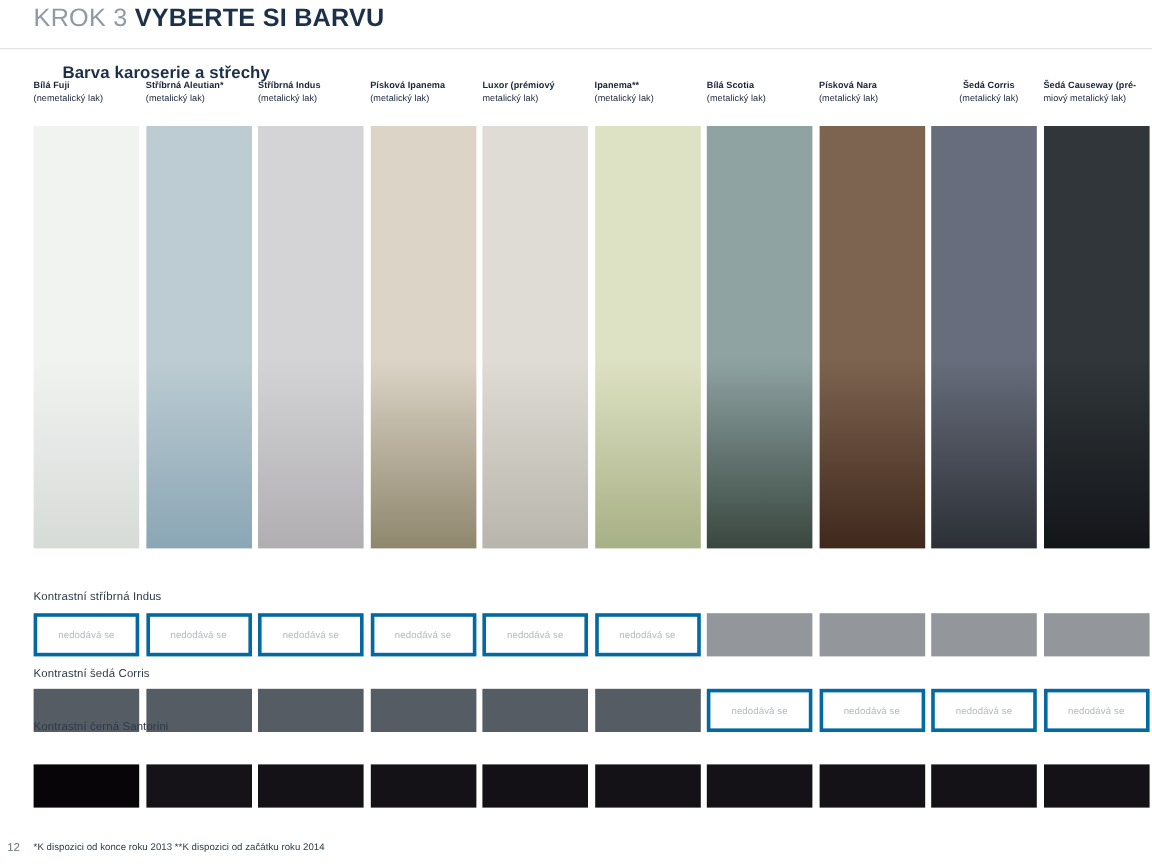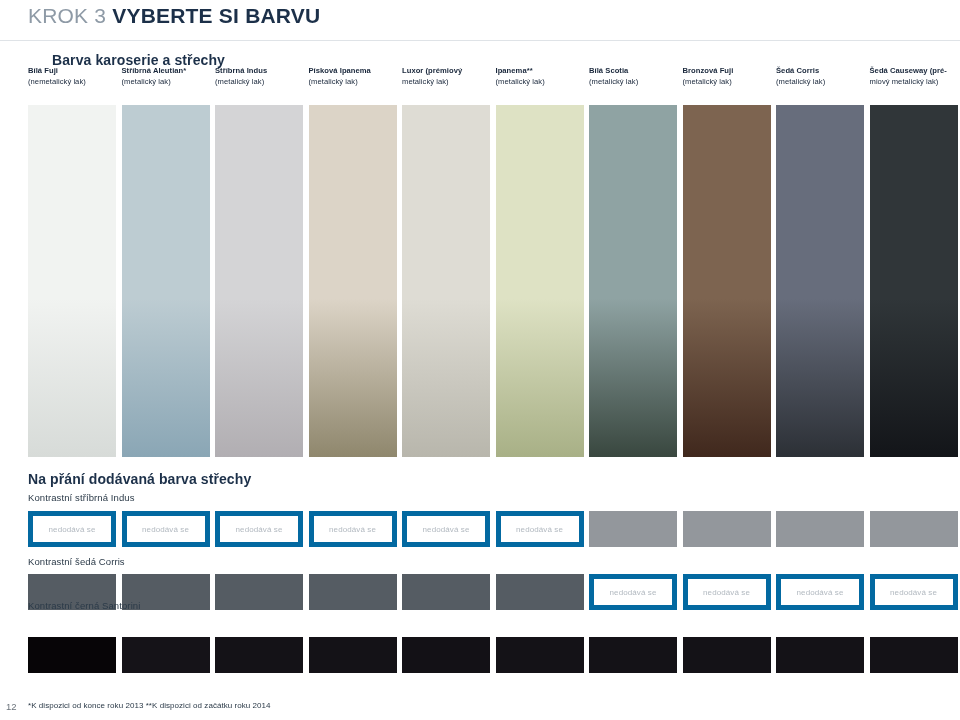--- a/index.html
+++ b/index.html
@@ -105,21 +105,21 @@
     left: 28px;
     width: 932px; height: 36px;
   }
   .cell {
     position: absolute;
     top: 0;
     width: 88px; height: 36px;
   }
   .cell.na {
     background: #ffffff;
-    border: 5px solid #0369a1;
+    border: 3px solid #0369a1;
     display: flex;
     align-items: center;
     justify-content: center;
   }
   .cell.na span {
     font-size: 8px;
     color: #b2b9c0;
     letter-spacing: 0.1px;
     white-space: nowrap;
   }
@@ -182,24 +182,24 @@
       </div>
       <div class="label" style="left: 467.5px;">
         <span class="l1">Ipanema**</span>
         <span class="l2">(metalický lak)</span>
       </div>
       <div class="label" style="left: 561px;">
         <span class="l1">Bílá Scotia</span>
         <span class="l2">(metalický lak)</span>
       </div>
       <div class="label" style="left: 654.5px;">
-        <span class="l1">Bronzová Fuji</span>
-        <span class="l2">(metalický lak)</span>
-      </div>
-      <div class="label" style="left: 748px;">
+        <span class="l1">Písková Nara</span>
+        <span class="l2">(metalický lak)</span>
+      </div>
+      <div class="label" style="left: 748px; text-align: center;">
         <span class="l1">Šedá Corris</span>
         <span class="l2">(metalický lak)</span>
       </div>
       <div class="label" style="left: 841.5px;">
         <span class="l1">Šedá Causeway (pré-</span>
         <span class="l2">miový metalický lak)</span>
       </div>
     </div>
 
   <div class="swatch-strip" id="color-swatches">
@@ -208,21 +208,20 @@
       <div class="swatch" title="Stříbrná Indus" style="left: 187px; background: linear-gradient(rgb(212, 212, 214) 0%, rgb(212, 212, 214) 55%, rgb(177, 174, 178) 100%);"></div>
       <div class="swatch" title="Písková Ipanema" style="left: 280.5px; background: linear-gradient(rgb(220, 212, 199) 0%, rgb(220, 212, 199) 55%, rgb(143, 135, 109) 100%);"></div>
       <div class="swatch" title="Luxor (prémiový" style="left: 374px; background: linear-gradient(rgb(222, 220, 212) 0%, rgb(222, 220, 212) 55%, rgb(184, 182, 172) 100%);"></div>
       <div class="swatch" title="Chablis**" style="left: 467.5px; background: linear-gradient(rgb(222, 226, 196) 0%, rgb(222, 226, 196) 55%, rgb(168, 176, 134) 100%);"></div>
       <div class="swatch" title="Šedá Scotia" style="left: 561px; background: linear-gradient(rgb(143, 163, 163) 0%, rgb(143, 163, 163) 55%, rgb(57, 71, 63) 100%);"></div>
       <div class="swatch" title="Bronzová Nara" style="left: 654.5px; background: linear-gradient(rgb(125, 100, 80) 0%, rgb(125, 100, 80) 55%, rgb(64, 40, 29) 100%);"></div>
       <div class="swatch" title="Šedá Corris" style="left: 748px; background: linear-gradient(rgb(103, 109, 124) 0%, rgb(103, 109, 124) 55%, rgb(44, 48, 54) 100%);"></div>
       <div class="swatch" title="Šedá Causeway (pré-" style="left: 841.5px; background: linear-gradient(rgb(48, 54, 57) 0%, rgb(48, 54, 57) 55%, rgb(19, 21, 25) 100%);"></div>
     </div>
 
-  <div class="section-title big" style="top:471px;">Na přání dodávaná barva střechy</div>
 
   <div class="sub-title" style="top:492px;">Kontrastní stříbrná Indus</div>
   <div class="roof-row" id="roof-row-0" style="top:511px;">
       <div class="cell na" style="left: 0px;">
         <span>nedodává se</span>
       </div>
       <div class="cell na" style="left: 93.5px;">
         <span>nedodává se</span>
       </div>
       <div class="cell na" style="left: 187px;">

